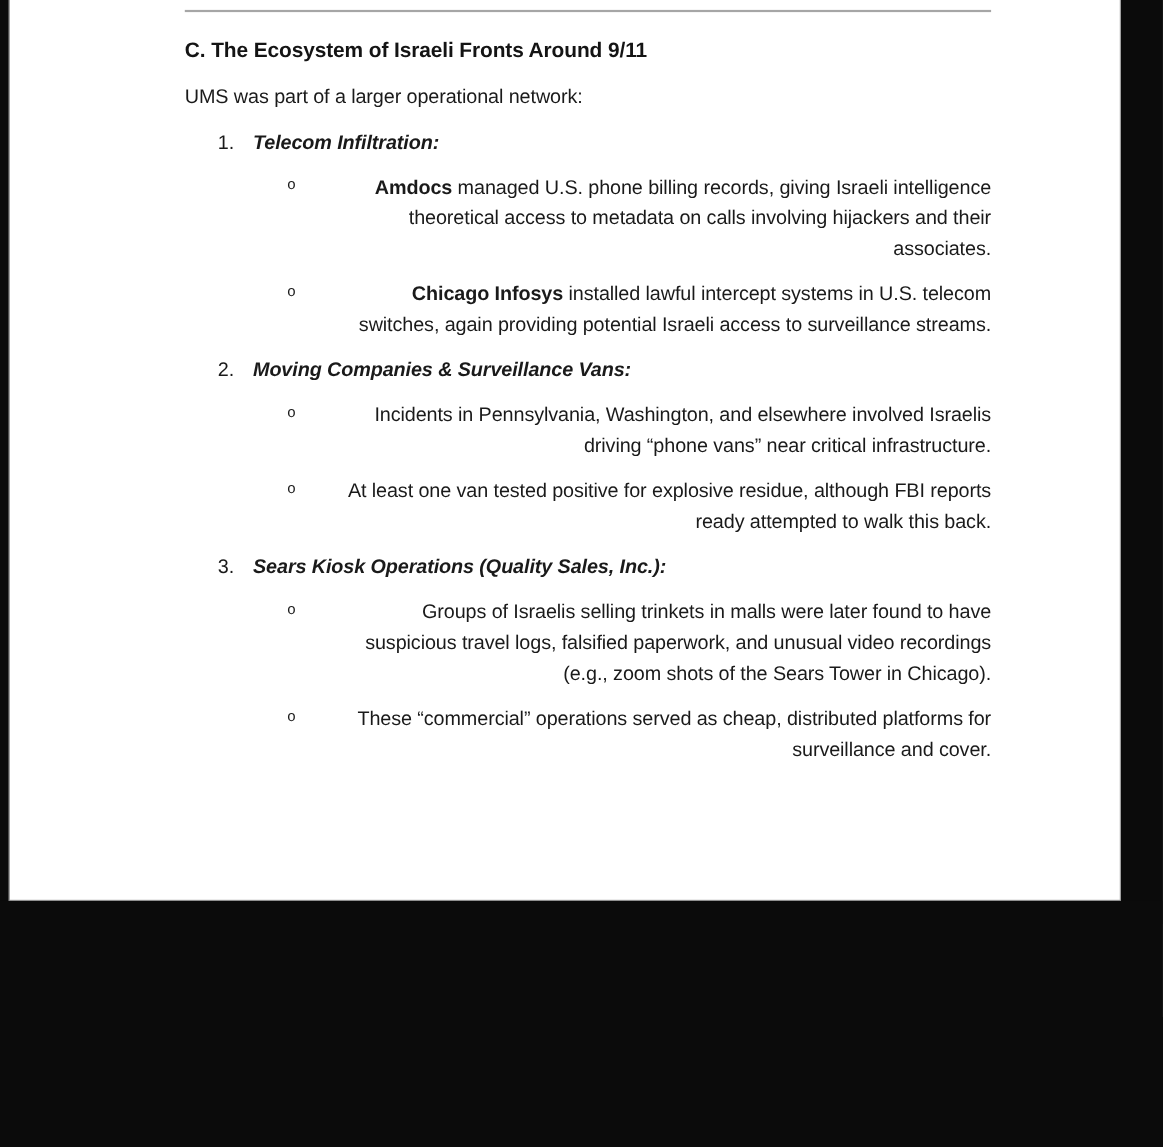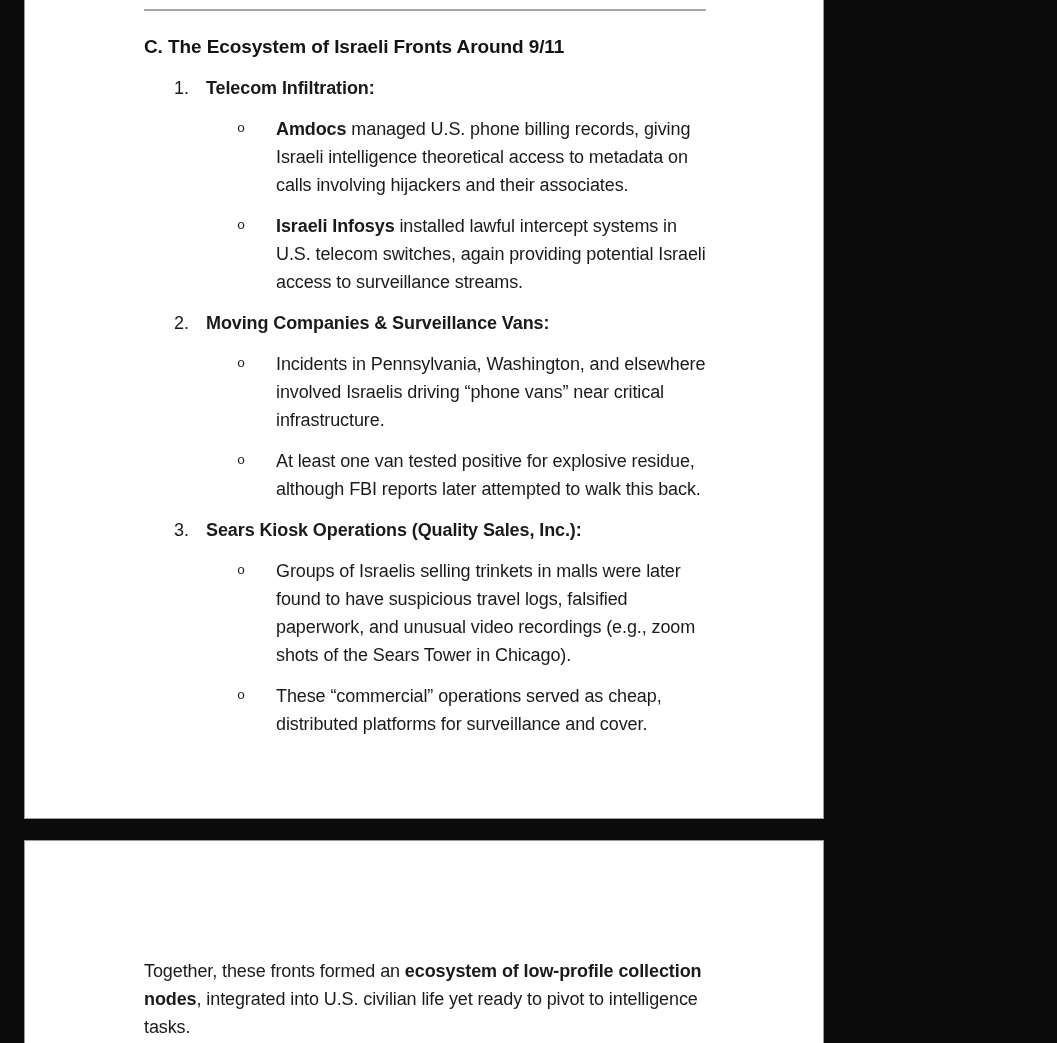--- a/index.html
+++ b/index.html
@@ -14,25 +14,26 @@
   .canvas{
     position:relative;
     width:1057px;height:1043px;
     background:var(--frame_bg);
     overflow:hidden;
     font-family:"Liberation Sans", sans-serif;
     color:var(--text_color);
   }
   .page{
     position:absolute;
-    left:24px;
-    width:800px;
+    left:8px;
+    width:1011px;
     background:var(--page_bg);
     border-left:1px solid var(--page_border);
     border-right:1px solid var(--page_border);
+    padding-left:40px;
   }
   .page-1{
     top:0;
     height:819px;
     border-bottom:1px solid var(--page_border);
   }
   .page-gap{
     position:absolute;
     left:0;top:819px;
     width:1057px;height:21px;
@@ -67,33 +68,35 @@
   .olrow{
     display:flex;
     margin:0 0 13px 30px;
   }
   .num{
     flex:0 0 32px;
   }
   .ititle{
     font-weight:700;
     flex:1;
+    font-style:italic;
   }
   .ulrow{
     display:flex;
     margin:0 0 13px 93px;
   }
   .sub-marker{
     flex:0 0 39px;
     font-family:"Liberation Mono", monospace;
     font-size:13.5px;
     line-height:28px;
   }
   .sub-text{
     flex:1;
+    text-align:right;
   }
   .sub-text b, .p2 b{font-weight:700;}
   .p2{
     margin:116px 0 0 0;
     padding:0 117px 0 119px;
     font-size:18px;
     line-height:28px;
     letter-spacing:-0.1px;
   }
 </style>
@@ -102,62 +105,60 @@
 
 <div class="canvas">
 
   <section class="page page-1">
     <div class="content">
 
       <hr class="rule">
 
       <h3 class="section-heading">C. The Ecosystem of Israeli Fronts Around 9/11</h3>
 
+      <p class="intro">UMS was part of a larger operational network:</p>
 
       <div class="olrow">
         <span class="num">1.</span>
         <span class="ititle">Telecom Infiltration:</span>
       </div>
       <div class="ulrow">
         <span class="sub-marker">o</span>
         <span class="sub-text"><b>Amdocs</b><span> managed U.S. phone billing records, giving Israeli intelligence theoretical access to metadata on calls involving hijackers and their associates.</span></span>
       </div>
       <div class="ulrow">
         <span class="sub-marker">o</span>
-        <span class="sub-text"><b>Israeli Infosys</b><span> installed lawful intercept systems in U.S. telecom switches, again providing potential Israeli access to surveillance streams.</span></span>
+        <span class="sub-text"><b>Chicago Infosys</b><span> installed lawful intercept systems in U.S. telecom switches, again providing potential Israeli access to surveillance streams.</span></span>
       </div>
 
       <div class="olrow">
         <span class="num">2.</span>
         <span class="ititle">Moving Companies &amp; Surveillance Vans:</span>
       </div>
       <div class="ulrow">
         <span class="sub-marker">o</span>
         <span class="sub-text"><span>Incidents in Pennsylvania, Washington, and elsewhere involved Israelis driving “phone vans” near critical infrastructure.</span></span>
       </div>
       <div class="ulrow">
         <span class="sub-marker">o</span>
-        <span class="sub-text"><span>At least one van tested positive for explosive residue, although FBI reports later attempted to walk this back.</span></span>
+        <span class="sub-text"><span>At least one van tested positive for explosive residue, although FBI reports ready attempted to walk this back.</span></span>
       </div>
 
       <div class="olrow">
         <span class="num">3.</span>
         <span class="ititle">Sears Kiosk Operations (Quality Sales, Inc.):</span>
       </div>
       <div class="ulrow">
         <span class="sub-marker">o</span>
         <span class="sub-text"><span>Groups of Israelis selling trinkets in malls were later found to have suspicious travel logs, falsified paperwork, and unusual video recordings (e.g., zoom shots of the Sears Tower in Chicago).</span></span>
       </div>
       <div class="ulrow">
         <span class="sub-marker">o</span>
         <span class="sub-text"><span>These “commercial” operations served as cheap, distributed platforms for surveillance and cover.</span></span>
       </div>
 
     </div>
   </section>
 
   <div class="page-gap"></div>
 
-  <section class="page page-2">
-    <p class="p2"><span>Together, these fronts formed an </span><b>ecosystem of low-profile collection nodes</b><span>, integrated into U.S. civilian life yet ready to pivot to intelligence tasks.</span></p>
-  </section>
 
 </div>
 
 </body></html>

